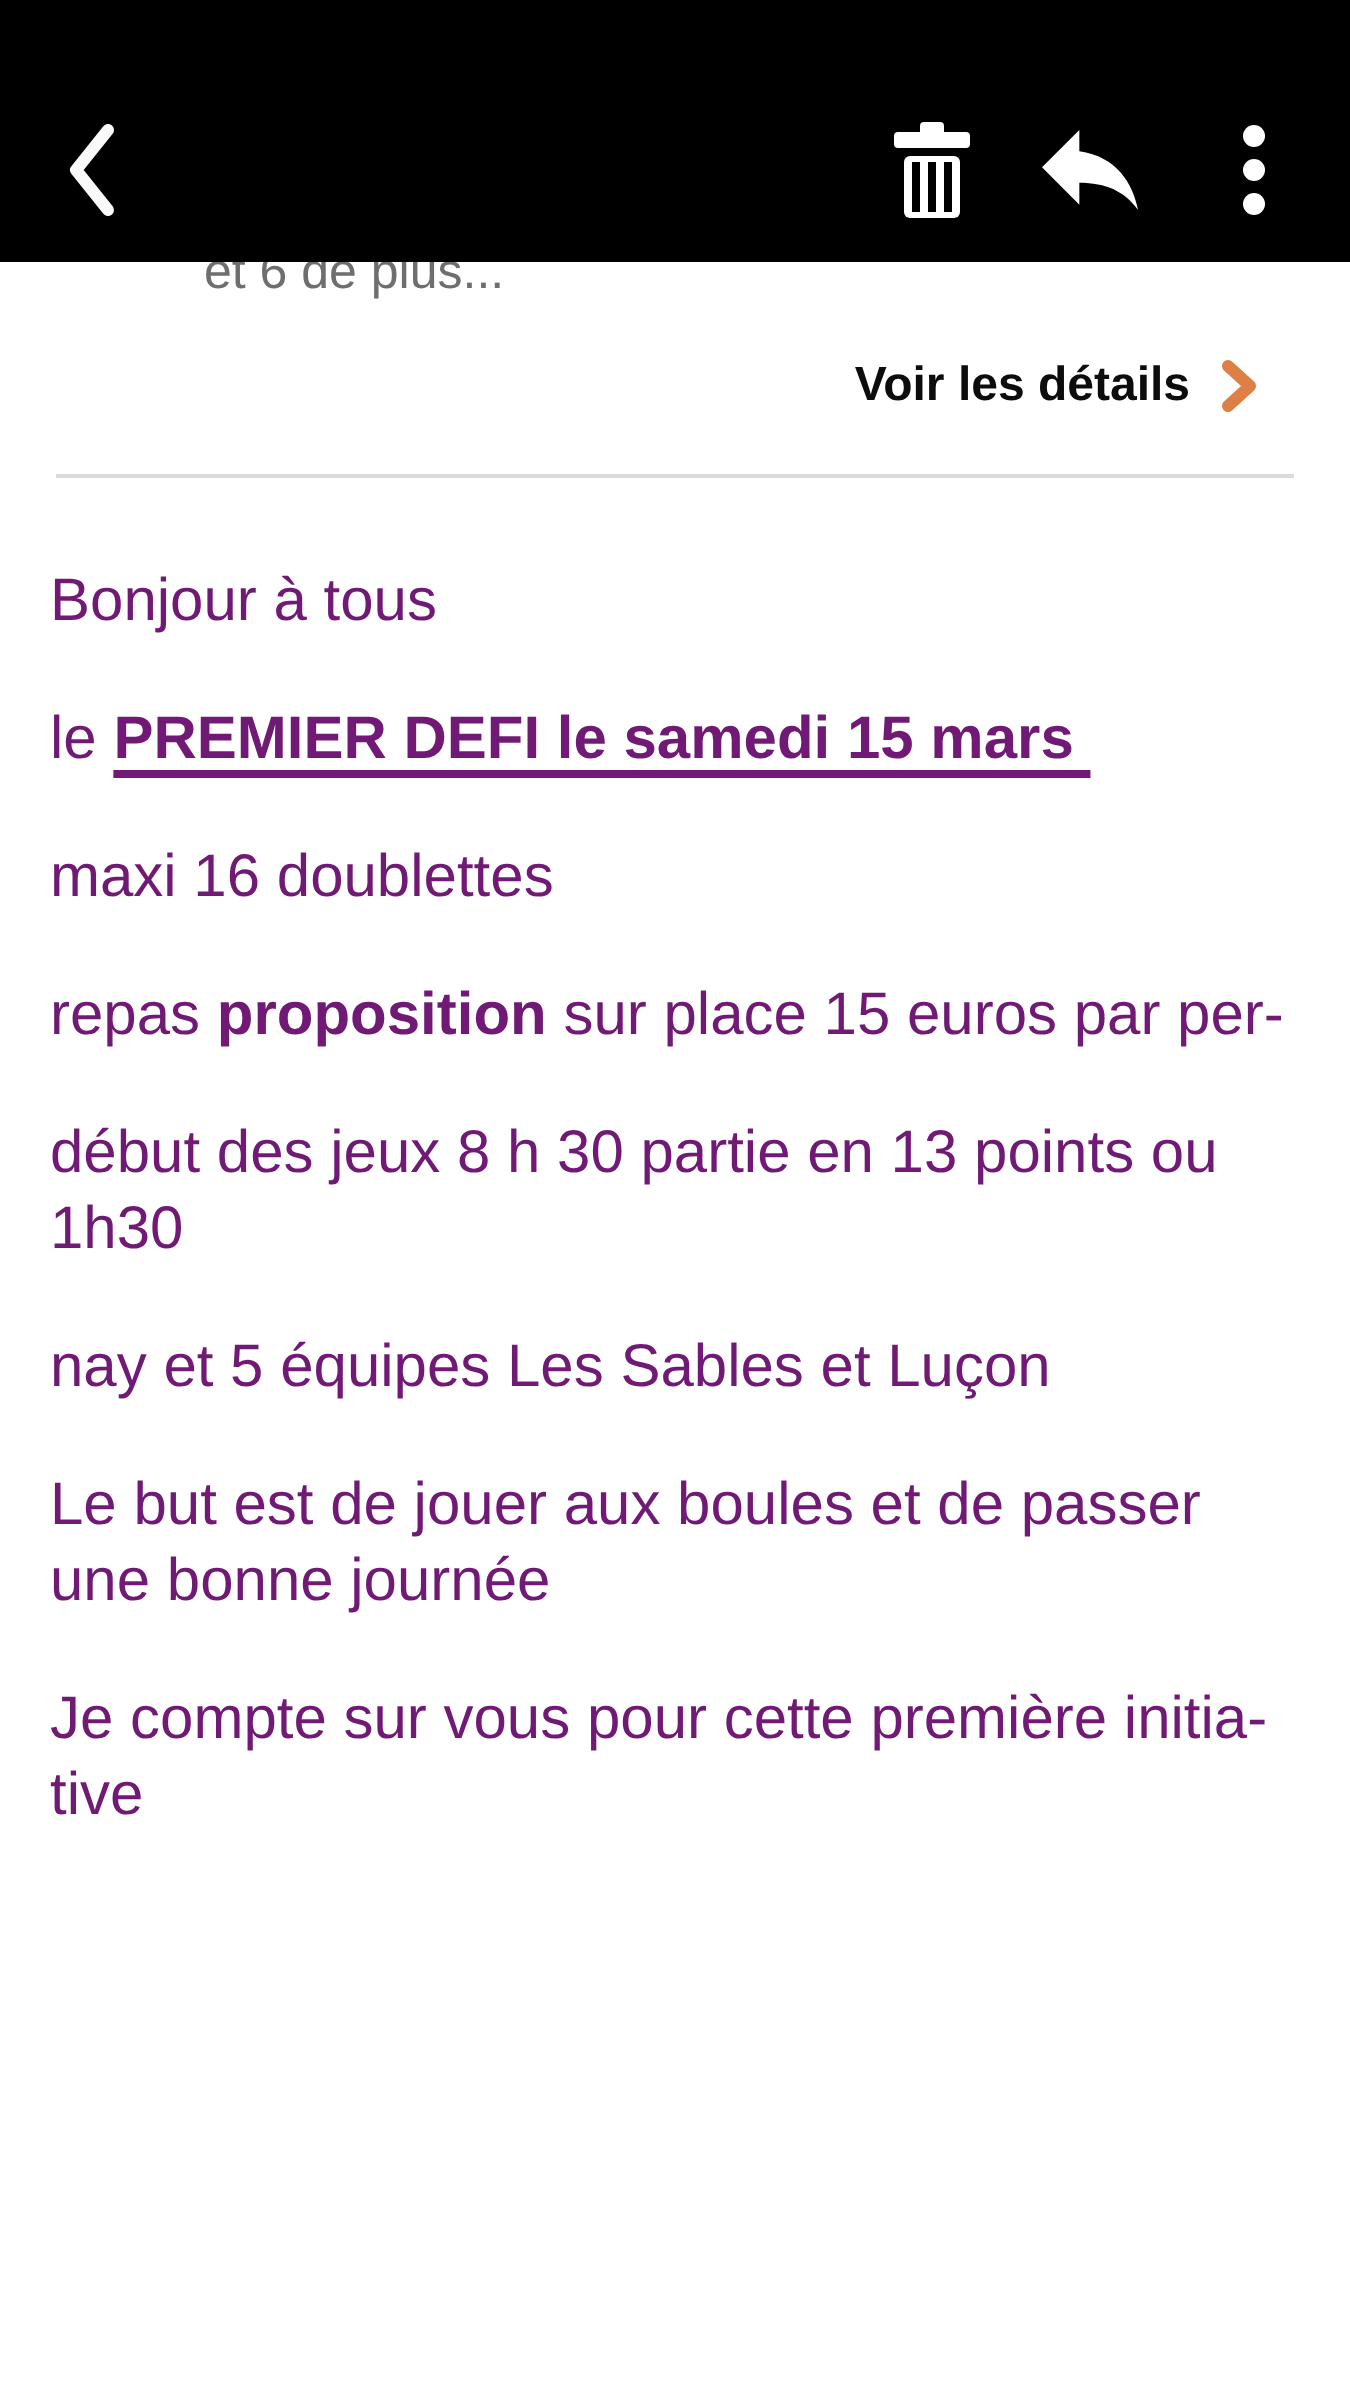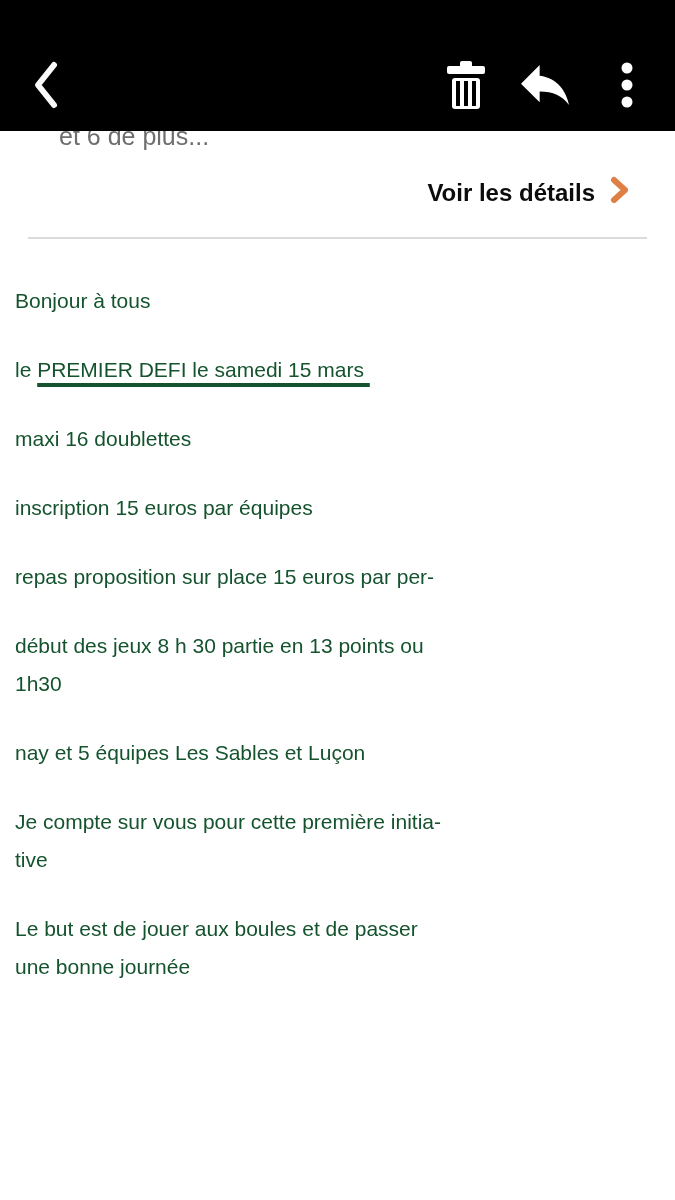--- a/index.html
+++ b/index.html
@@ -25,55 +25,55 @@
     background: none; border: none; padding: 0; cursor: pointer;
   }
   .btn-back   { left: 22px;  }
   .btn-delete { left: 442px; }
   .btn-reply  { left: 521px; }
   .btn-more   { left: 603px; }
   
   .meta { position: relative; z-index: 1; }
   .recipients-more {
     margin-top: -11px;
-    padding-left: 59px;
+    padding-left: 102px;
     font-size: 25px;
     line-height: 32px;
     color: #6e6e6e;
   }
   .details-row {
     margin-top: 24px;
     padding-right: 44px;
     display: flex;
     justify-content: flex-end;
-    align-items: flex-start;
+    align-items: center;
     line-height: 34px;
   }
   .details-label {
     font-size: 24px;
     font-weight: bold;
     color: #0c0c0c;
   }
   .details-chevron { margin-left: 14px; display: block; }
   .divider {
     margin: 27px 28px 0 28px;
     height: 2px;
     background: #dbdbdb;
   }
   
   .email-body {
-    padding: 43px 20px 0 15px;
-    font-size: 21px;
+    padding: 43px 20px 0 25px;
+    font-size: 30px;
     line-height: 38px;
-    color: #14532d;
+    color: #701a75;
   }
   .email-body p { margin: 0 0 31px 0; }
   .email-body p:last-child { margin-bottom: 0; }
   .line { display: block; white-space: pre; }
-  .b { font-weight: normal; }
+  .b { font-weight: bold; }
   .u {
     text-decoration: underline;
     text-decoration-thickness: 3.5px;
     text-underline-offset: 6px;
   }
 </style>
 </head>
 <body>
 
 <div class="screen">
@@ -128,35 +128,32 @@
       <p>
         <span class="line"><span>Bonjour à tous</span></span>
       </p>
       <p>
         <span class="line"><span>le </span><span class="b u">PREMIER DEFI le samedi 15 mars </span></span>
       </p>
       <p>
         <span class="line"><span>maxi 16 doublettes</span></span>
       </p>
       <p>
-        <span class="line"><span>inscription 15 euros par équipes</span></span>
-      </p>
-      <p>
         <span class="line"><span>repas </span><span class="b">proposition</span><span> sur place 15 euros par per-</span></span>
       </p>
       <p>
         <span class="line"><span>début des jeux 8 h 30 partie en 13 points ou</span></span>
         <span class="line"><span>1h30</span></span>
       </p>
       <p>
         <span class="line"><span>nay et 5 équipes Les Sables et Luçon</span></span>
       </p>
       <p>
+        <span class="line"><span>Le but est de jouer aux boules et de passer</span></span>
+        <span class="line"><span>une bonne journée</span></span>
+      </p>
+      <p>
         <span class="line"><span>Je compte sur vous pour cette première initia-</span></span>
         <span class="line"><span>tive</span></span>
-      </p>
-      <p>
-        <span class="line"><span>Le but est de jouer aux boules et de passer</span></span>
-        <span class="line"><span>une bonne journée</span></span>
       </p>
     </main>
 
 </div>
 
 </body></html>

